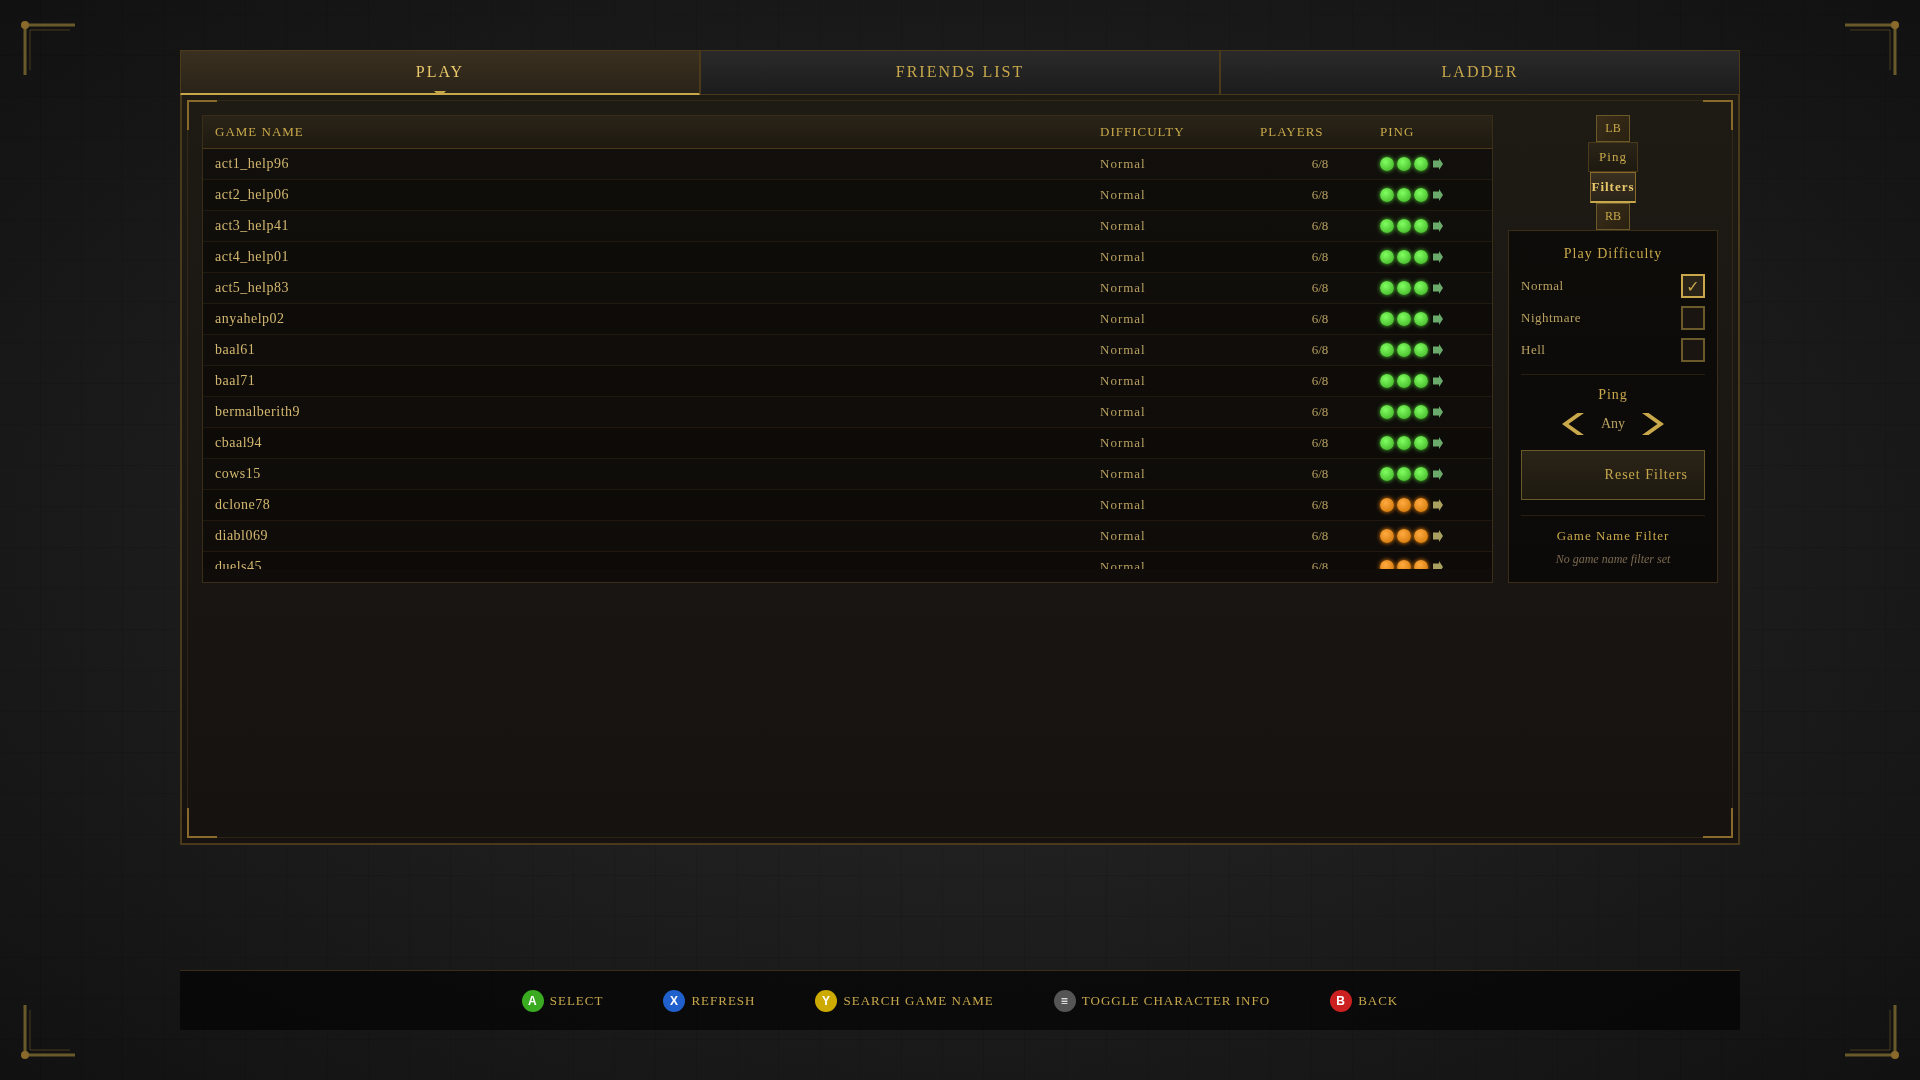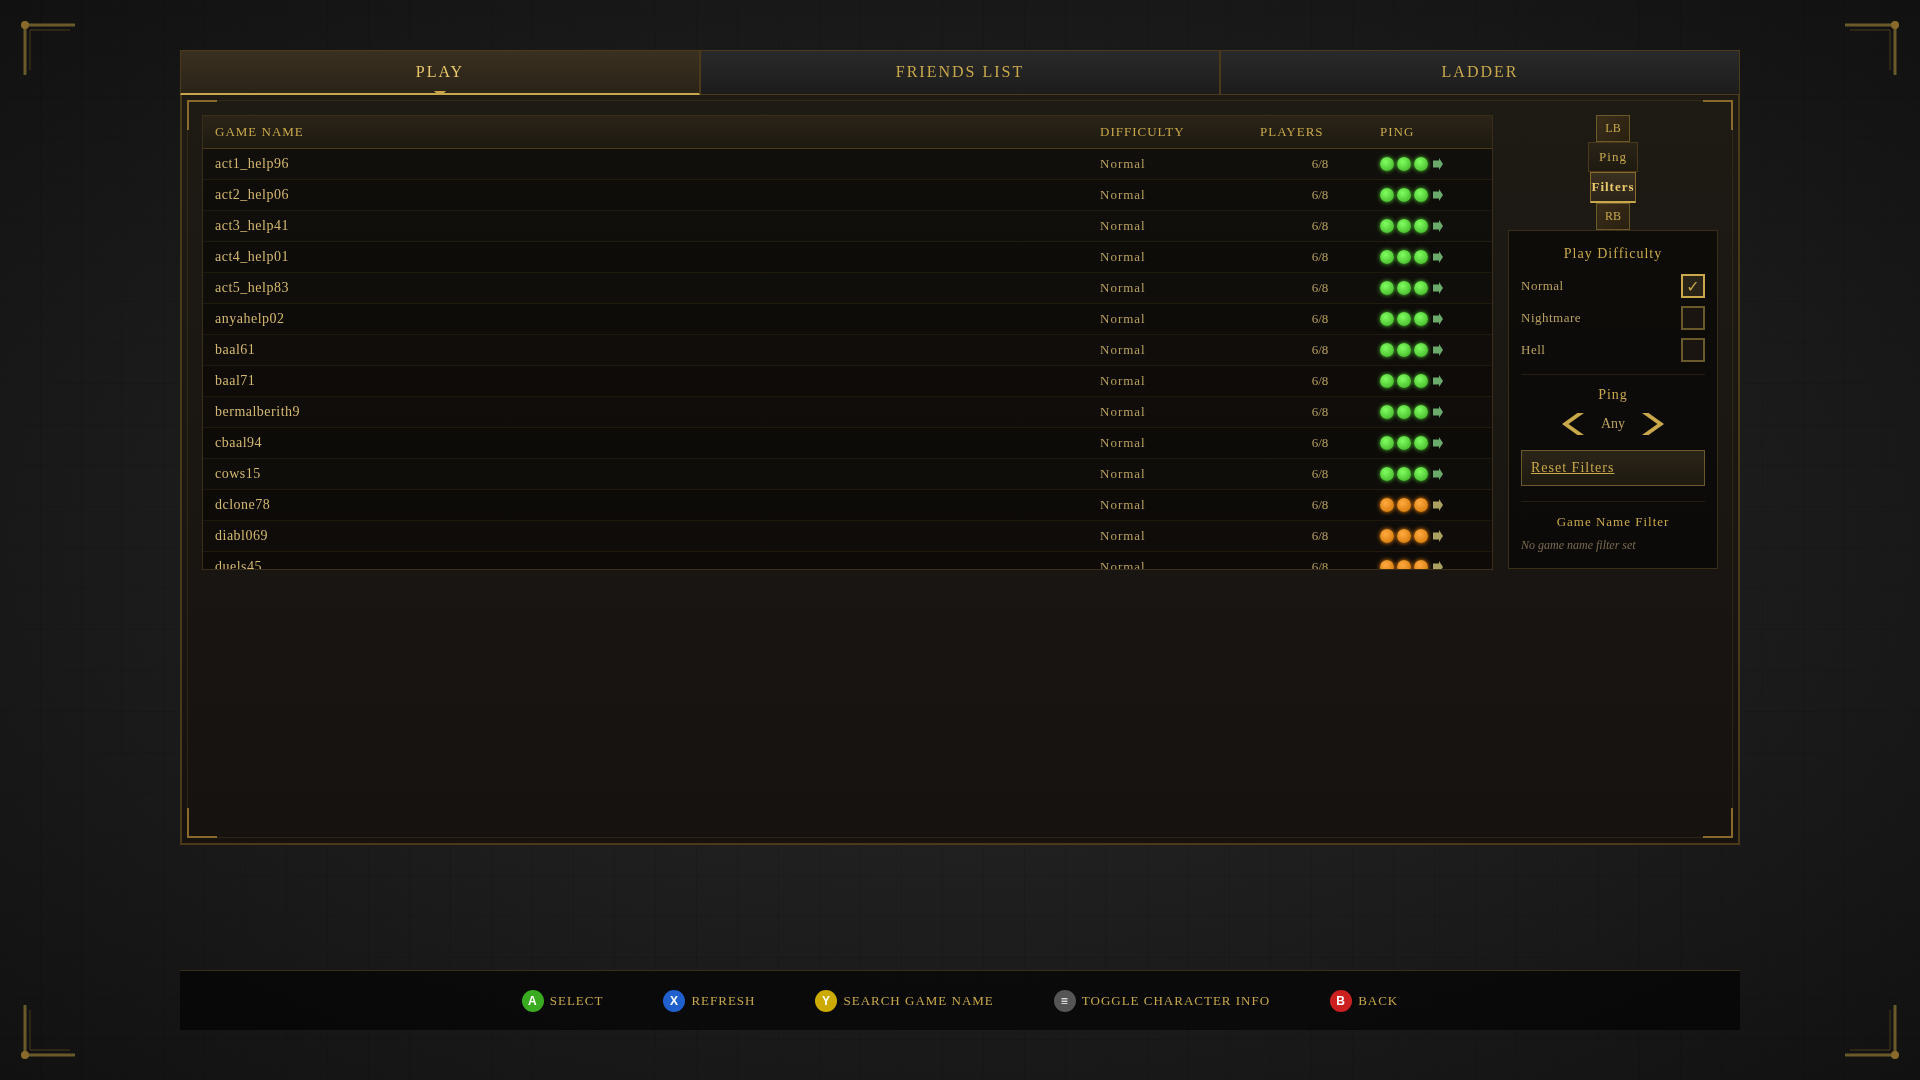--- a/index.html
+++ b/index.html
@@ -379,46 +379,45 @@
     .ping-value {
       color: #b8a060;
       font-size: 14px;
       font-family: 'Georgia', serif;
       min-width: 50px;
       text-align: center;
     }
 
     .reset-btn {
       width: 100%;
-      padding: 9px;
+      padding: 16px;
       background: linear-gradient(180deg, #2a2318 0%, #1e1a10 100%);
       border: 1px solid #6a5a2a;
       color: #c8a84b;
       font-size: 14px;
       letter-spacing: 1px;
-      text-align: left;
+      text-align: right;
       cursor: pointer;
       margin: 15px 0;
       font-family: 'Georgia', serif;
-      text-decoration: underline;
     }
 
     .game-name-filter-title {
       color: #c8a84b;
       font-size: 13px;
       letter-spacing: 1px;
       text-align: center;
       margin-bottom: 8px;
       font-family: 'Georgia', serif;
     }
 
     .game-name-filter-text {
       color: #7a6a50;
       font-size: 12px;
-      text-align: left;
+      text-align: center;
       font-family: 'Georgia', serif;
       font-style: italic;
     }
 
     
     .bottom-bar {
       position: absolute;
       bottom: 0;
       left: 0;
       right: 0;

